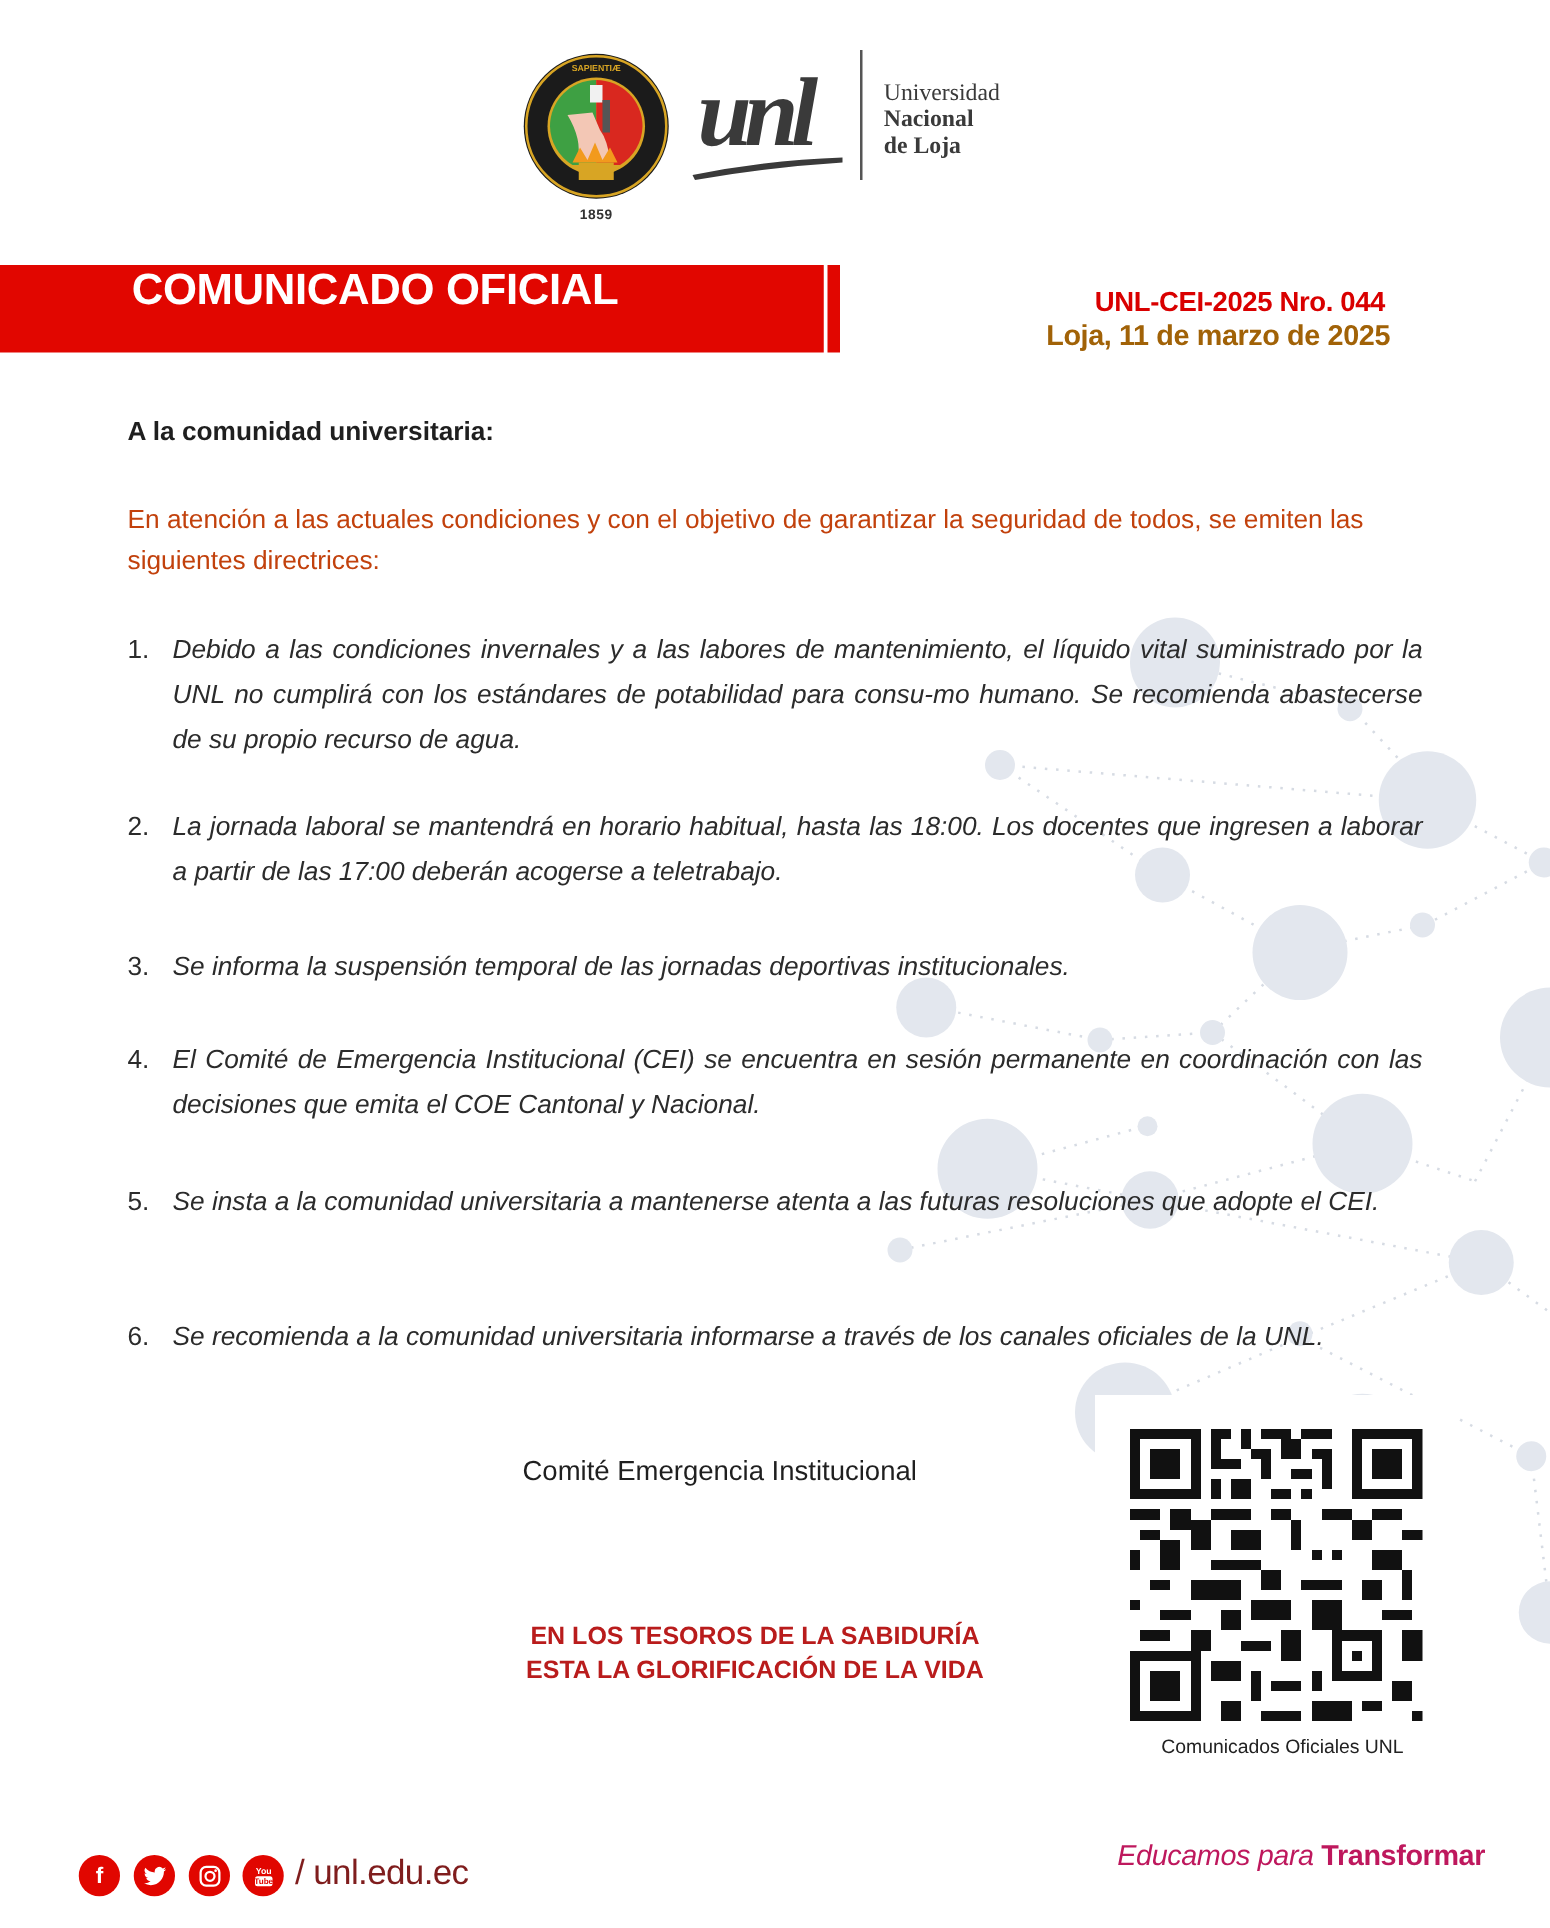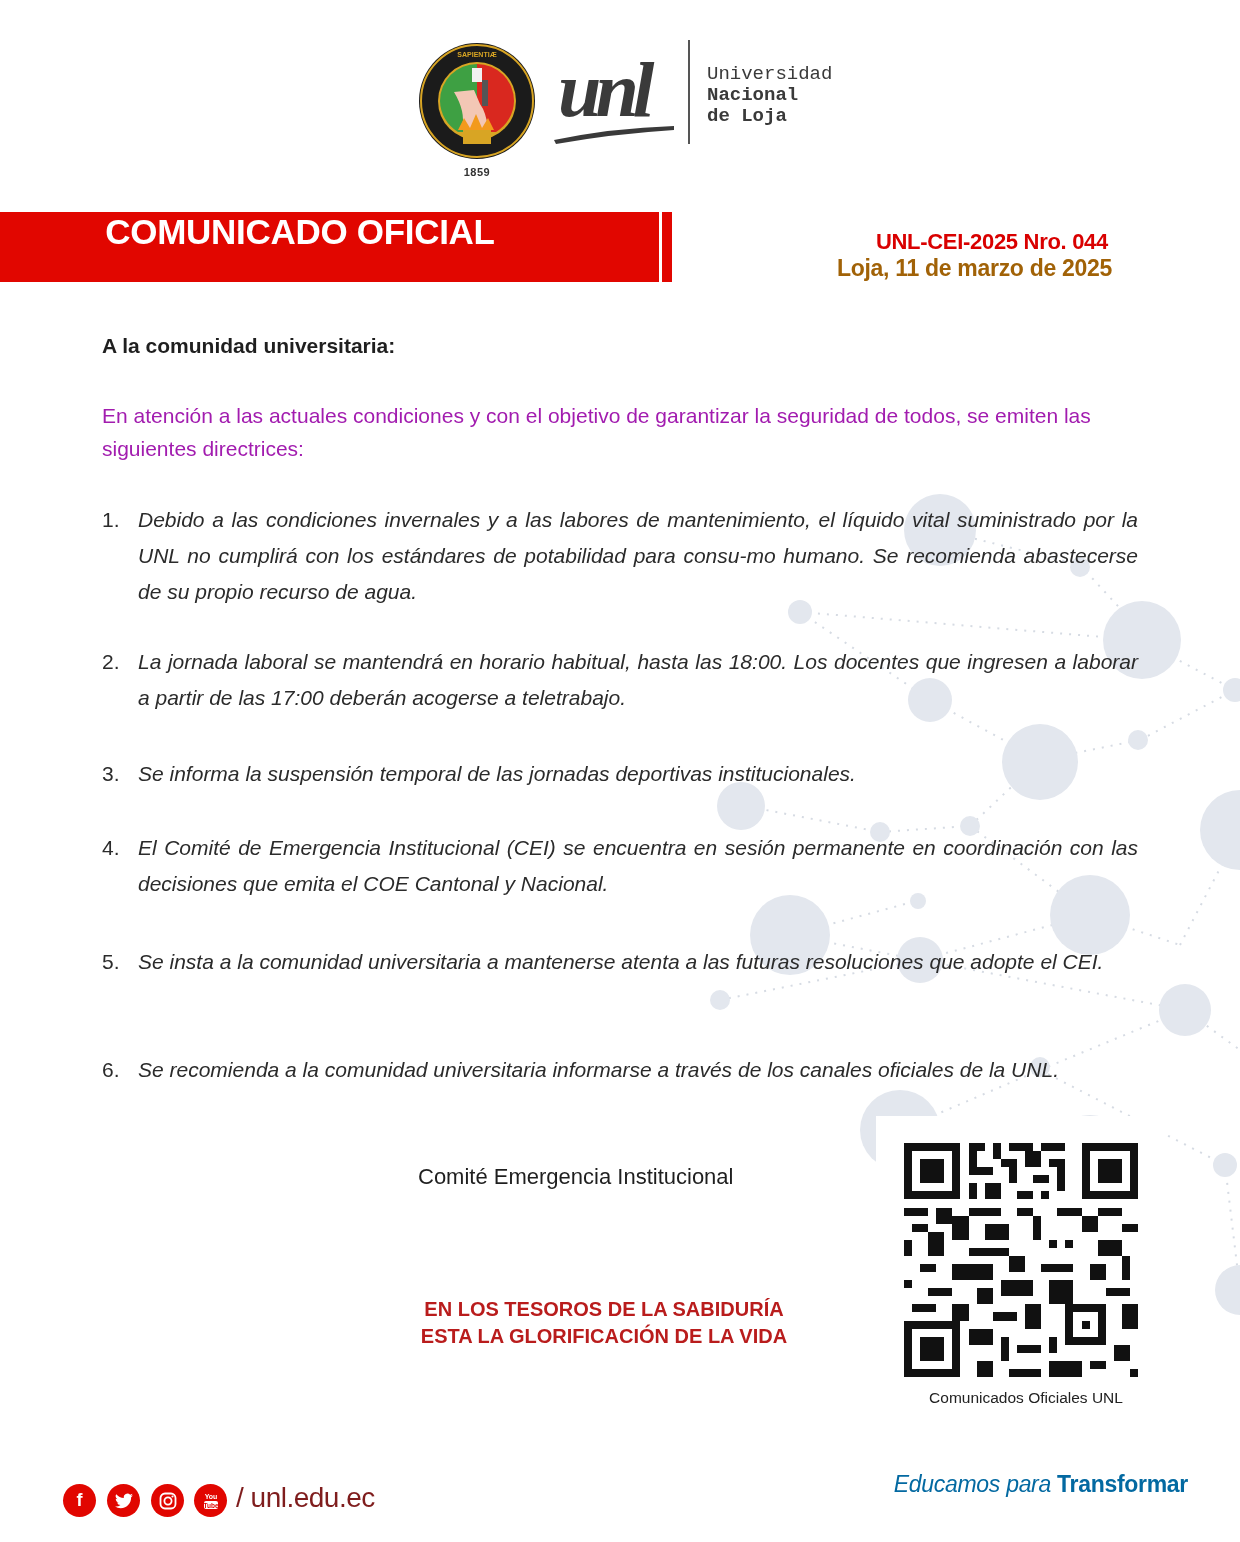--- a/index.html
+++ b/index.html
@@ -11,38 +11,38 @@
   .abs { position: absolute; }
 
   
   #bg-network { position: absolute; left: 0; top: 0; width: 1240px; height: 1542px; z-index: 0; }
 
   
   .seal { left: 418px; top: 42px; width: 118px; height: 118px; }
   .seal-year { left: 418px; top: 166px; width: 118px; text-align: center; font: bold 11px "Liberation Sans", sans-serif; color: #333; letter-spacing: 0.5px; }
   .unl-word { left: 552px; top: 40px; width: 125px; height: 108px; }
   .logo-divider { left: 688px; top: 40px; width: 2px; height: 104px; background: #555; }
-  .uni-name { left: 707px; top: 64px; font-family: Liberation Mono, monospace; color: #3a3a3a; line-height: 21px; font-size: 19px; }
+  .uni-name { left: 707px; top: 64px; font-family: Liberation Serif, serif; color: #3a3a3a; line-height: 21px; font-size: 19px; }
   .uni-name .l1 { font-weight: normal; display: block; }
   .uni-name .l2, .uni-name .l3 { font-weight: bold; display: block; }
 
   
   .banner { left: 0; top: 212px; width: 659px; height: 70px; background: #e10600; z-index: 2; }
   .banner-stripe { left: 662px; top: 212px; width: 10px; height: 70px; background: #e10600; z-index: 2; }
   .banner-title { left: 0; top: 212px; width: 700px; height: 70px; line-height: 72px; text-align: center; padding-left: 0;
     font: bold 35px "Liberation Sans", sans-serif; color: #fff; z-index: 3; letter-spacing: -0.3px; }
   .banner-title span { position: relative; left: -50px; }
 
   .doc-number { right: 132px; top: 229px; font: bold 22px "Liberation Sans", sans-serif; color: #d90000; z-index: 2; text-align: right; letter-spacing: -0.3px; }
   .doc-date { right: 128px; top: 255px; font: bold 23px "Liberation Sans", sans-serif; color: #a16207; z-index: 2; text-align: right; letter-spacing: -0.3px; }
 
   
   .content { z-index: 2; }
   .salutation { left: 102px; top: 334px; font: bold 21px "Liberation Sans", sans-serif; color: #1f1f1f; }
-  .intro { left: 102px; top: 400px; width: 1040px; font: 21px/1.55 "Liberation Sans", sans-serif; color: #a21caf; }
+  .intro { left: 102px; top: 400px; width: 1040px; font: 21px/1.55 "Liberation Sans", sans-serif; color: #c2410c; }
 
   .directive { left: 102px; width: 1036px; font: 21px/36px "Liberation Sans", sans-serif; color: #2b2b2b; z-index: 2; }
   .directive .num { position: absolute; left: 0; top: 0; }
   .directive .txt { display: block; padding-left: 36px; text-align: justify; font-style: italic; }
   .d1 { top: 502px; }
   .d2 { top: 644px; }
   .d3 { top: 756px; }
   .d4 { top: 830px; }
   .d5 { top: 944px; }
   .d6 { top: 1052px; }
@@ -57,21 +57,21 @@
   .qr-caption { left: 880px; top: 1389px; width: 292px; text-align: center; font: 15.5px "Liberation Sans", sans-serif; color: #222; z-index: 2; }
 
   
   .social { top: 1484px; width: 33px; height: 33px; border-radius: 50%; background: #e10600; color: #fff; z-index: 2;
     display: flex; align-items: center; justify-content: center; font: bold 18px "Liberation Sans", sans-serif; }
   .s-fb { left: 63px; }
   .s-tw { left: 107px; }
   .s-ig { left: 151px; }
   .s-yt { left: 194px; }
   .website { left: 236px; top: 1482px; font: 28px "Liberation Sans", sans-serif; color: #7f1d1d; z-index: 2; letter-spacing: -0.5px; }
-  .slogan { right: 52px; top: 1471px; font: italic 23px "Liberation Sans", sans-serif; color: #0369a1; z-index: 2; letter-spacing: -0.3px; }
+  .slogan { right: 52px; top: 1471px; font: italic 23px "Liberation Sans", sans-serif; color: #be185d; z-index: 2; letter-spacing: -0.3px; }
   .slogan b { font-style: normal; font-weight: bold; }
 </style>
 </head>
 <body>
 
 <svg id="bg-network" viewBox="0 0 1240 1542">
   <g stroke="#d6dbe3" stroke-width="2" stroke-dasharray="2 7" fill="none">
     <line x1="940" y1="530" x2="1080" y2="565"></line>
     <line x1="1080" y1="565" x2="1140" y2="630"></line>
     <line x1="800" y1="612" x2="1140" y2="640"></line>

